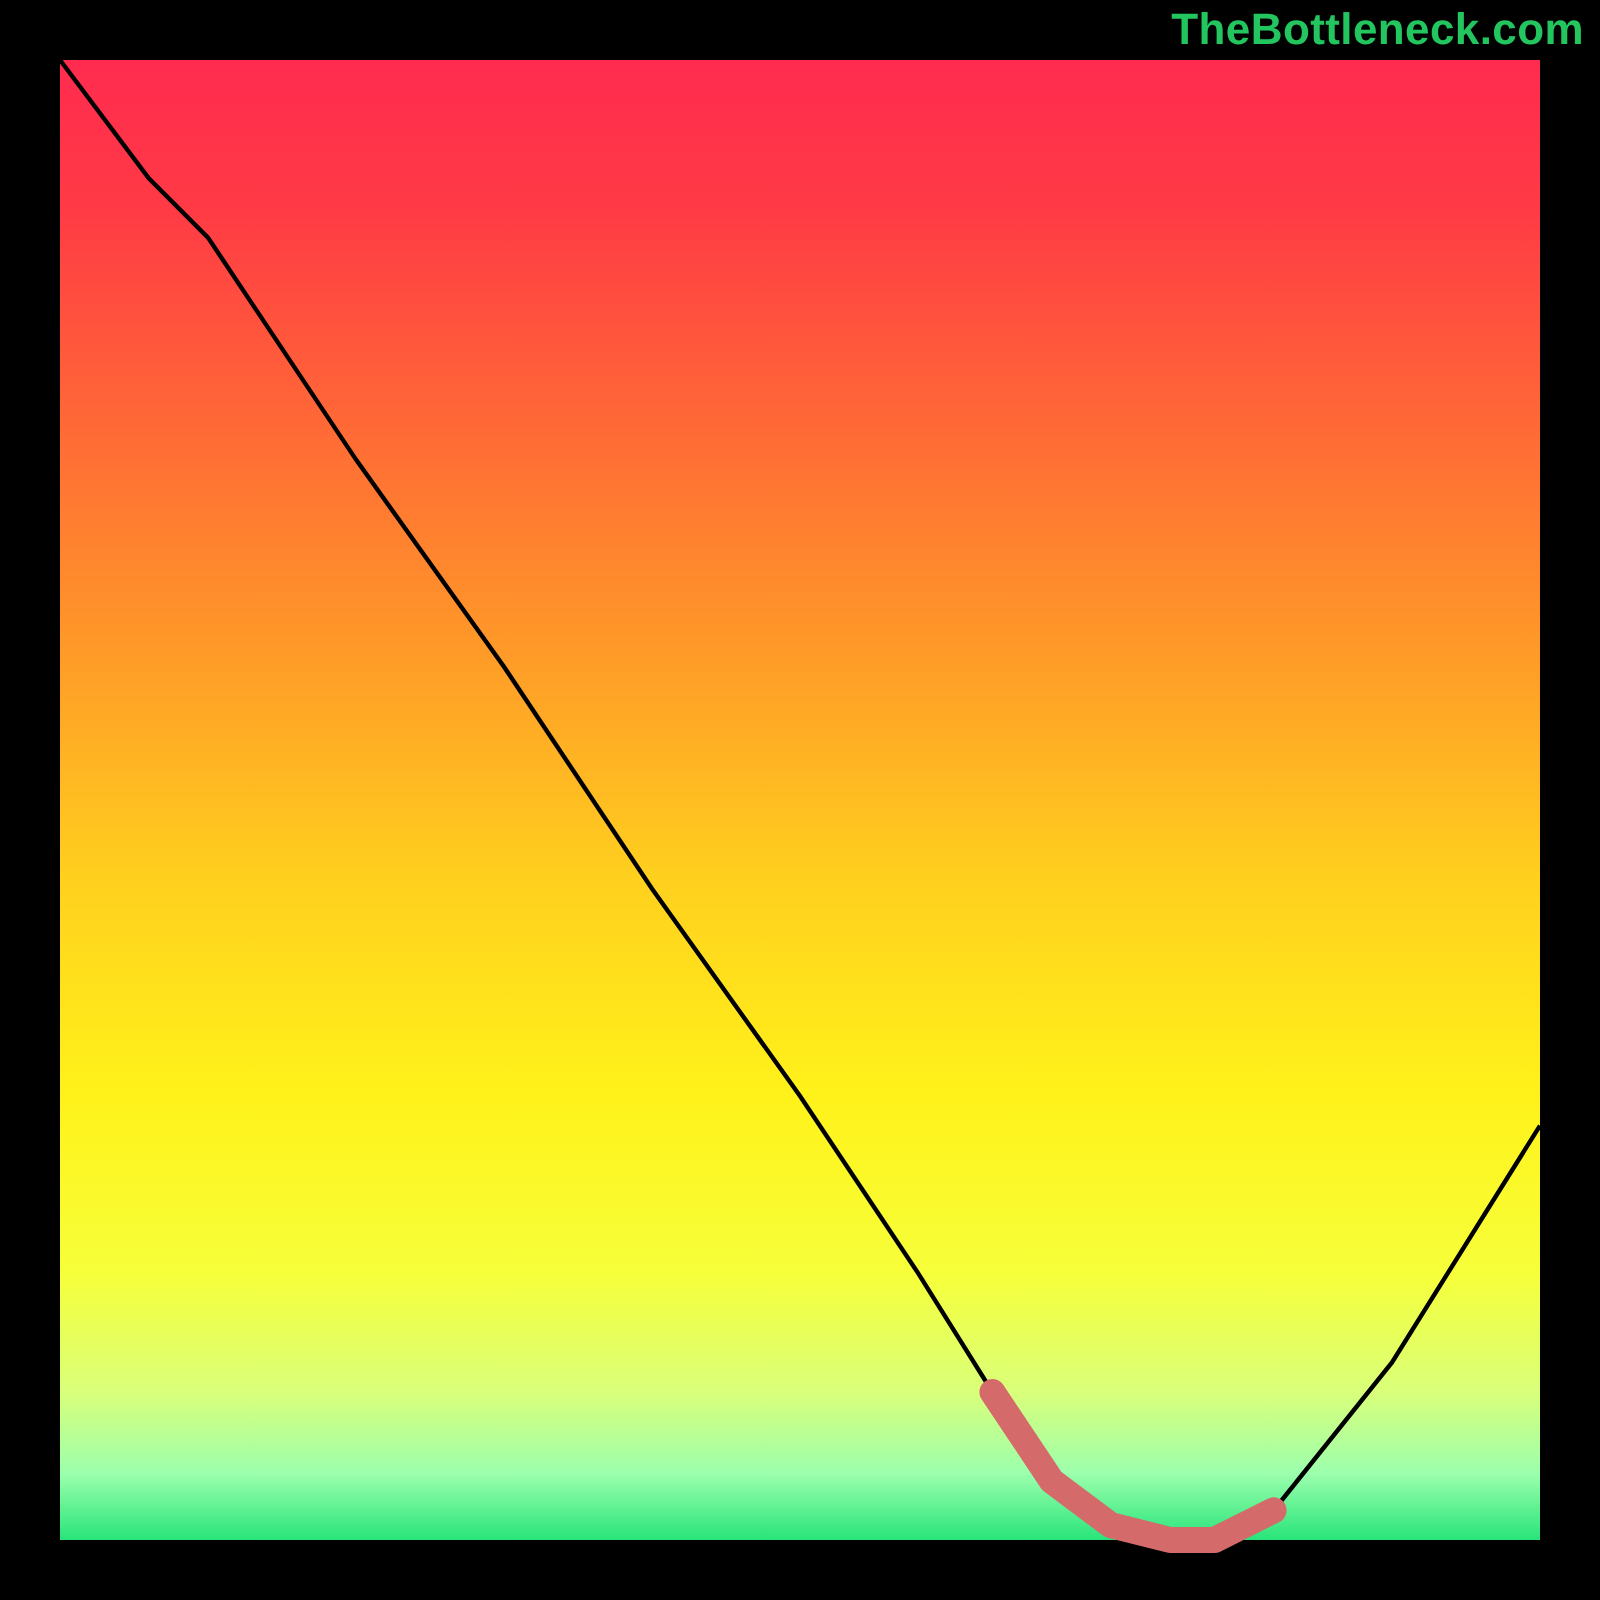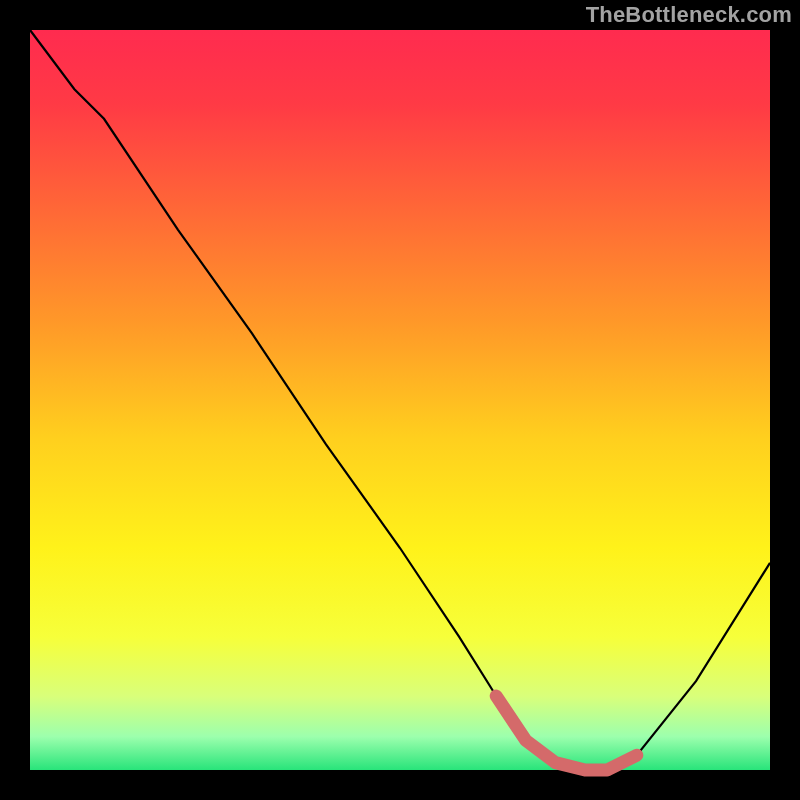--- a/index.html
+++ b/index.html
@@ -21,21 +21,21 @@
   svg {
     display: block;
   }
   .watermark {
     position: absolute;
     top: 2px;
     right: 8px;
     font-family: Arial, Helvetica, sans-serif;
     font-size: 22px;
     font-weight: bold;
-    color: #a3a3a3;
+    color: #22c55e;
     letter-spacing: 0.2px;
   }
 </style>
 </head>
 <body>
 
 <div class="frame">
   <svg id="chart-svg" width="800" height="800" viewBox="0 0 800 800">
       <defs>
         <linearGradient id="bg-grad" x1="0" y1="0" x2="0" y2="1">

